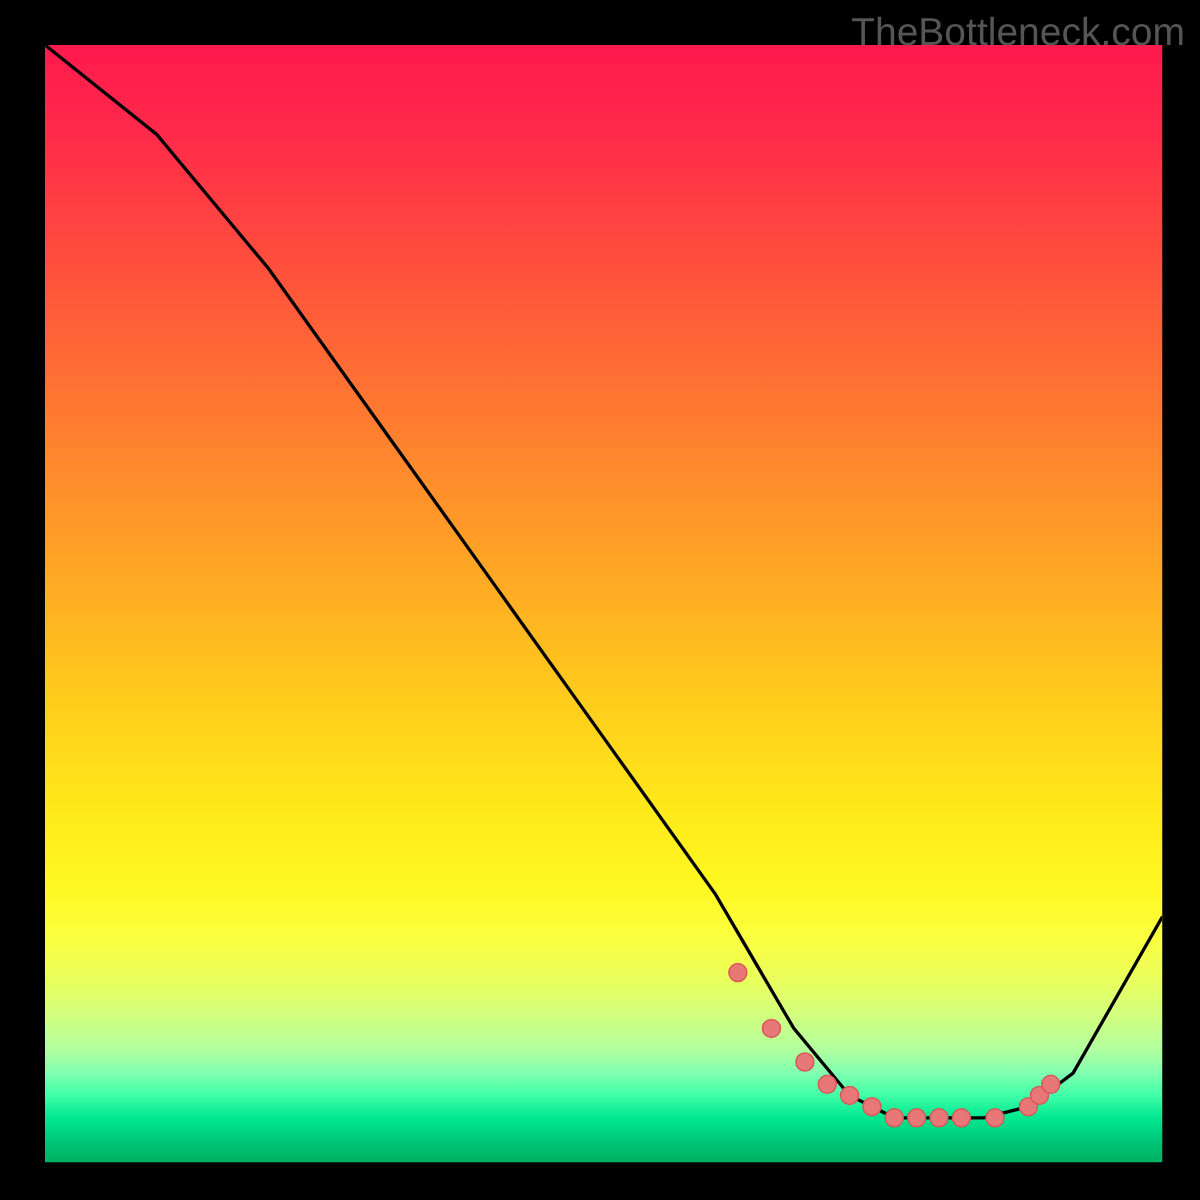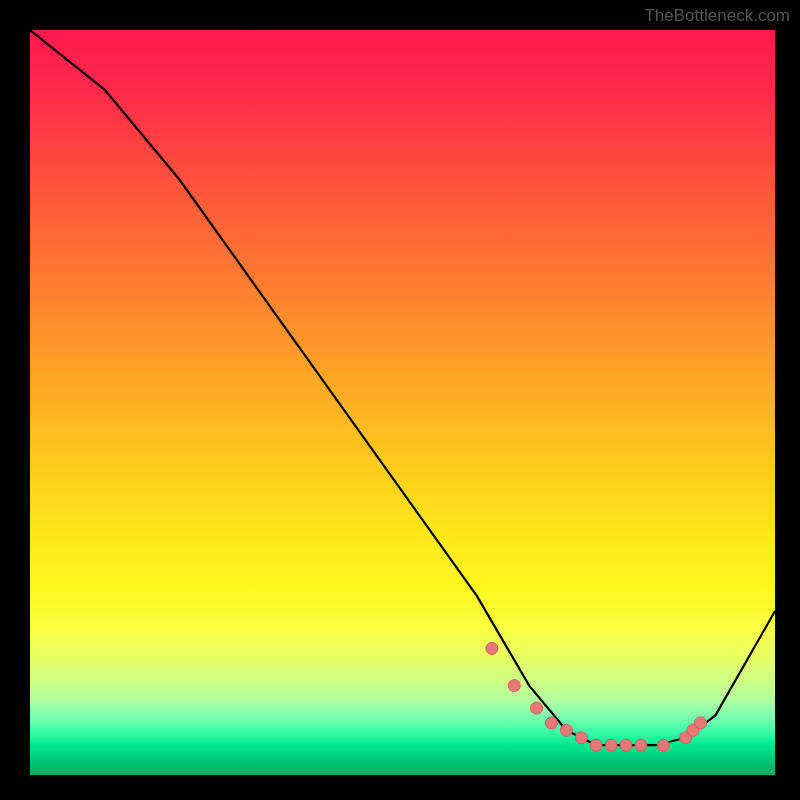--- a/index.html
+++ b/index.html
@@ -8,21 +8,21 @@
     height: 800px;
     background: #000;
     position: relative;
     font-family: Arial, sans-serif;
   }
   .watermark {
     position: absolute;
     top: 6px;
     right: 10px;
     color: #555;
-    font-size: 17px;
+    font-size: 26px;
     font-weight: 500;
     z-index: 10;
   }
   .plot-area {
     position: absolute;
     left: 30px;
     top: 30px;
     width: 745px;
     height: 745px;
     overflow: hidden;

